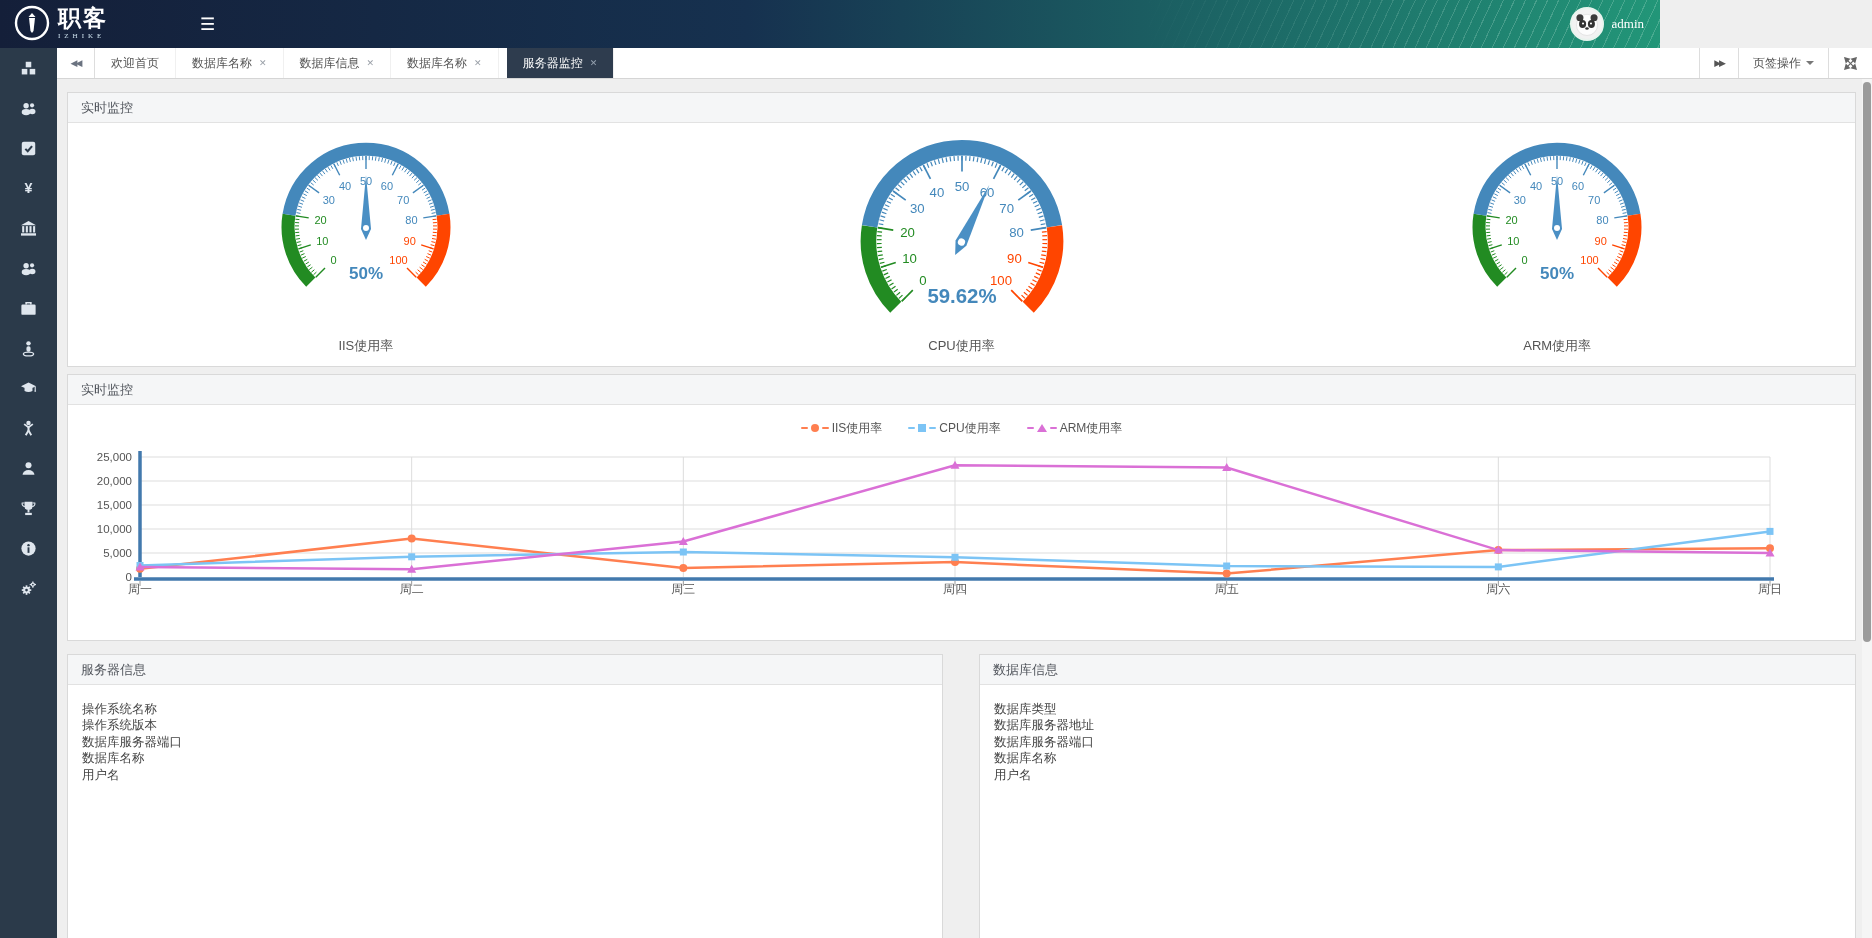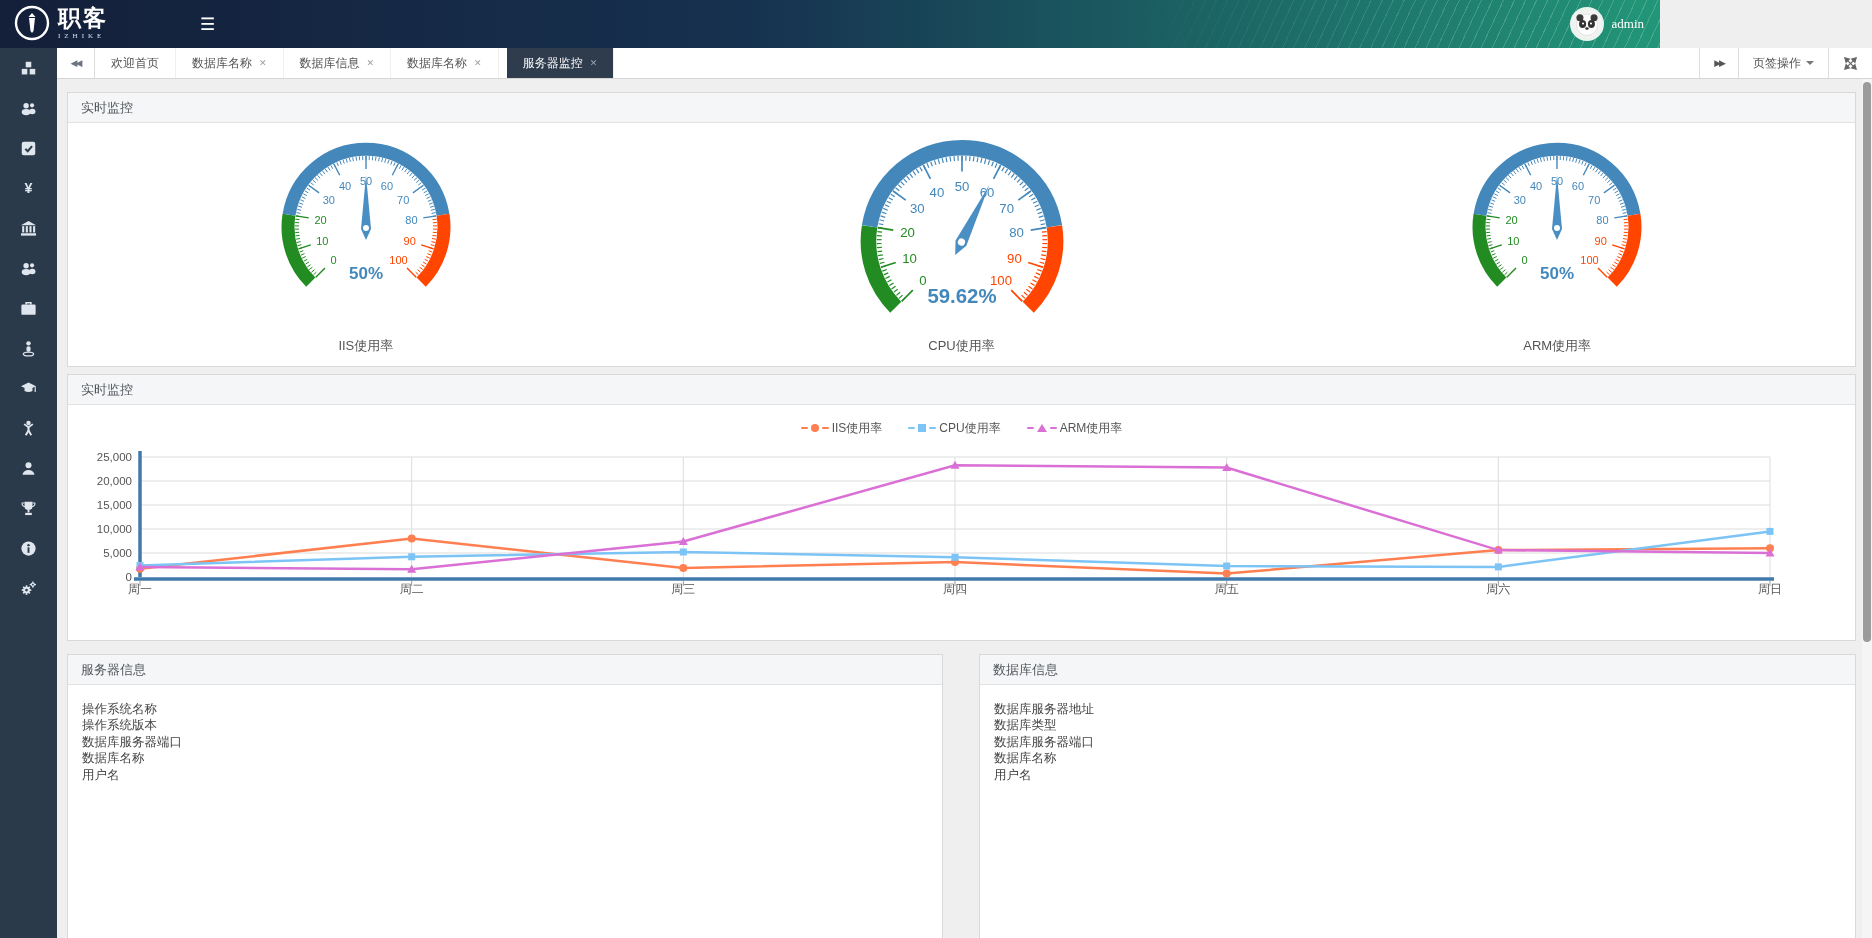--- a/index.html
+++ b/index.html
@@ -770,22 +770,22 @@
           <div class="info-item">操作系统名称</div>
           <div class="info-item">操作系统版本</div>
           <div class="info-item">数据库服务器端口</div>
           <div class="info-item">数据库名称</div>
           <div class="info-item">用户名</div>
         </div>
     </div>
     <div class="panel info-panel" id="db-panel">
       <div class="panel-hd">数据库信息</div>
       <div class="info-body" id="db-items">
+          <div class="info-item">数据库类型</div>
           <div class="info-item">数据库服务器地址</div>
-          <div class="info-item">数据库类型</div>
           <div class="info-item">数据库服务器端口</div>
           <div class="info-item">数据库名称</div>
           <div class="info-item">用户名</div>
         </div>
     </div>
   </div>
 </div>
 
 <div class="scrollbar">
   <div class="scroll-thumb"></div>

